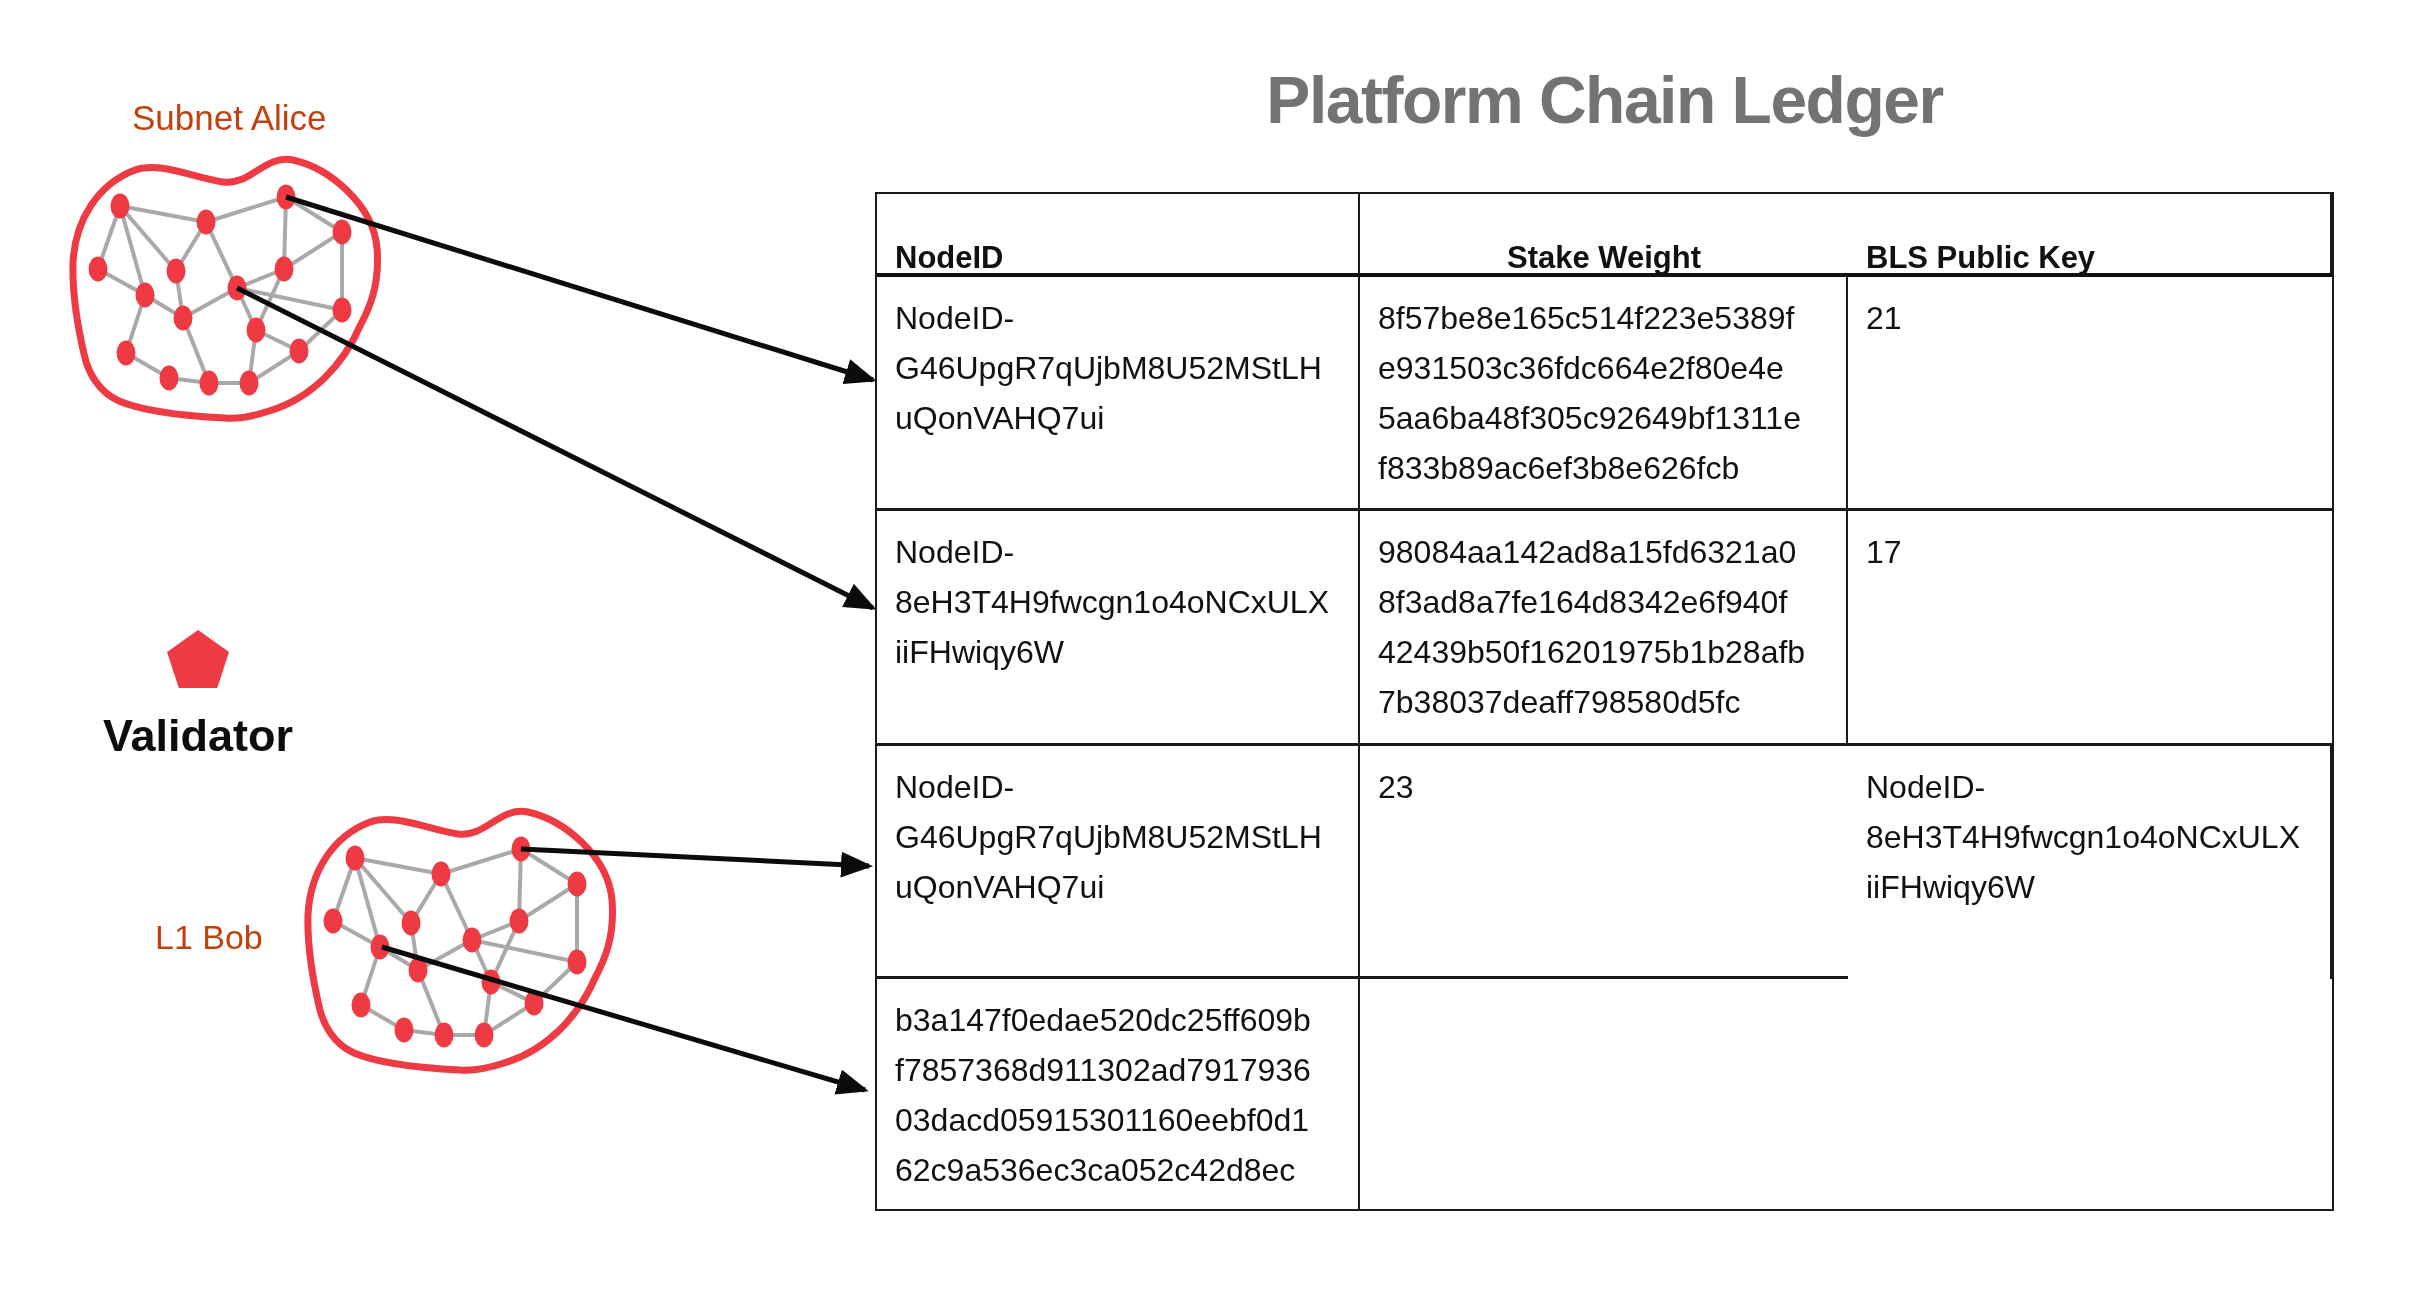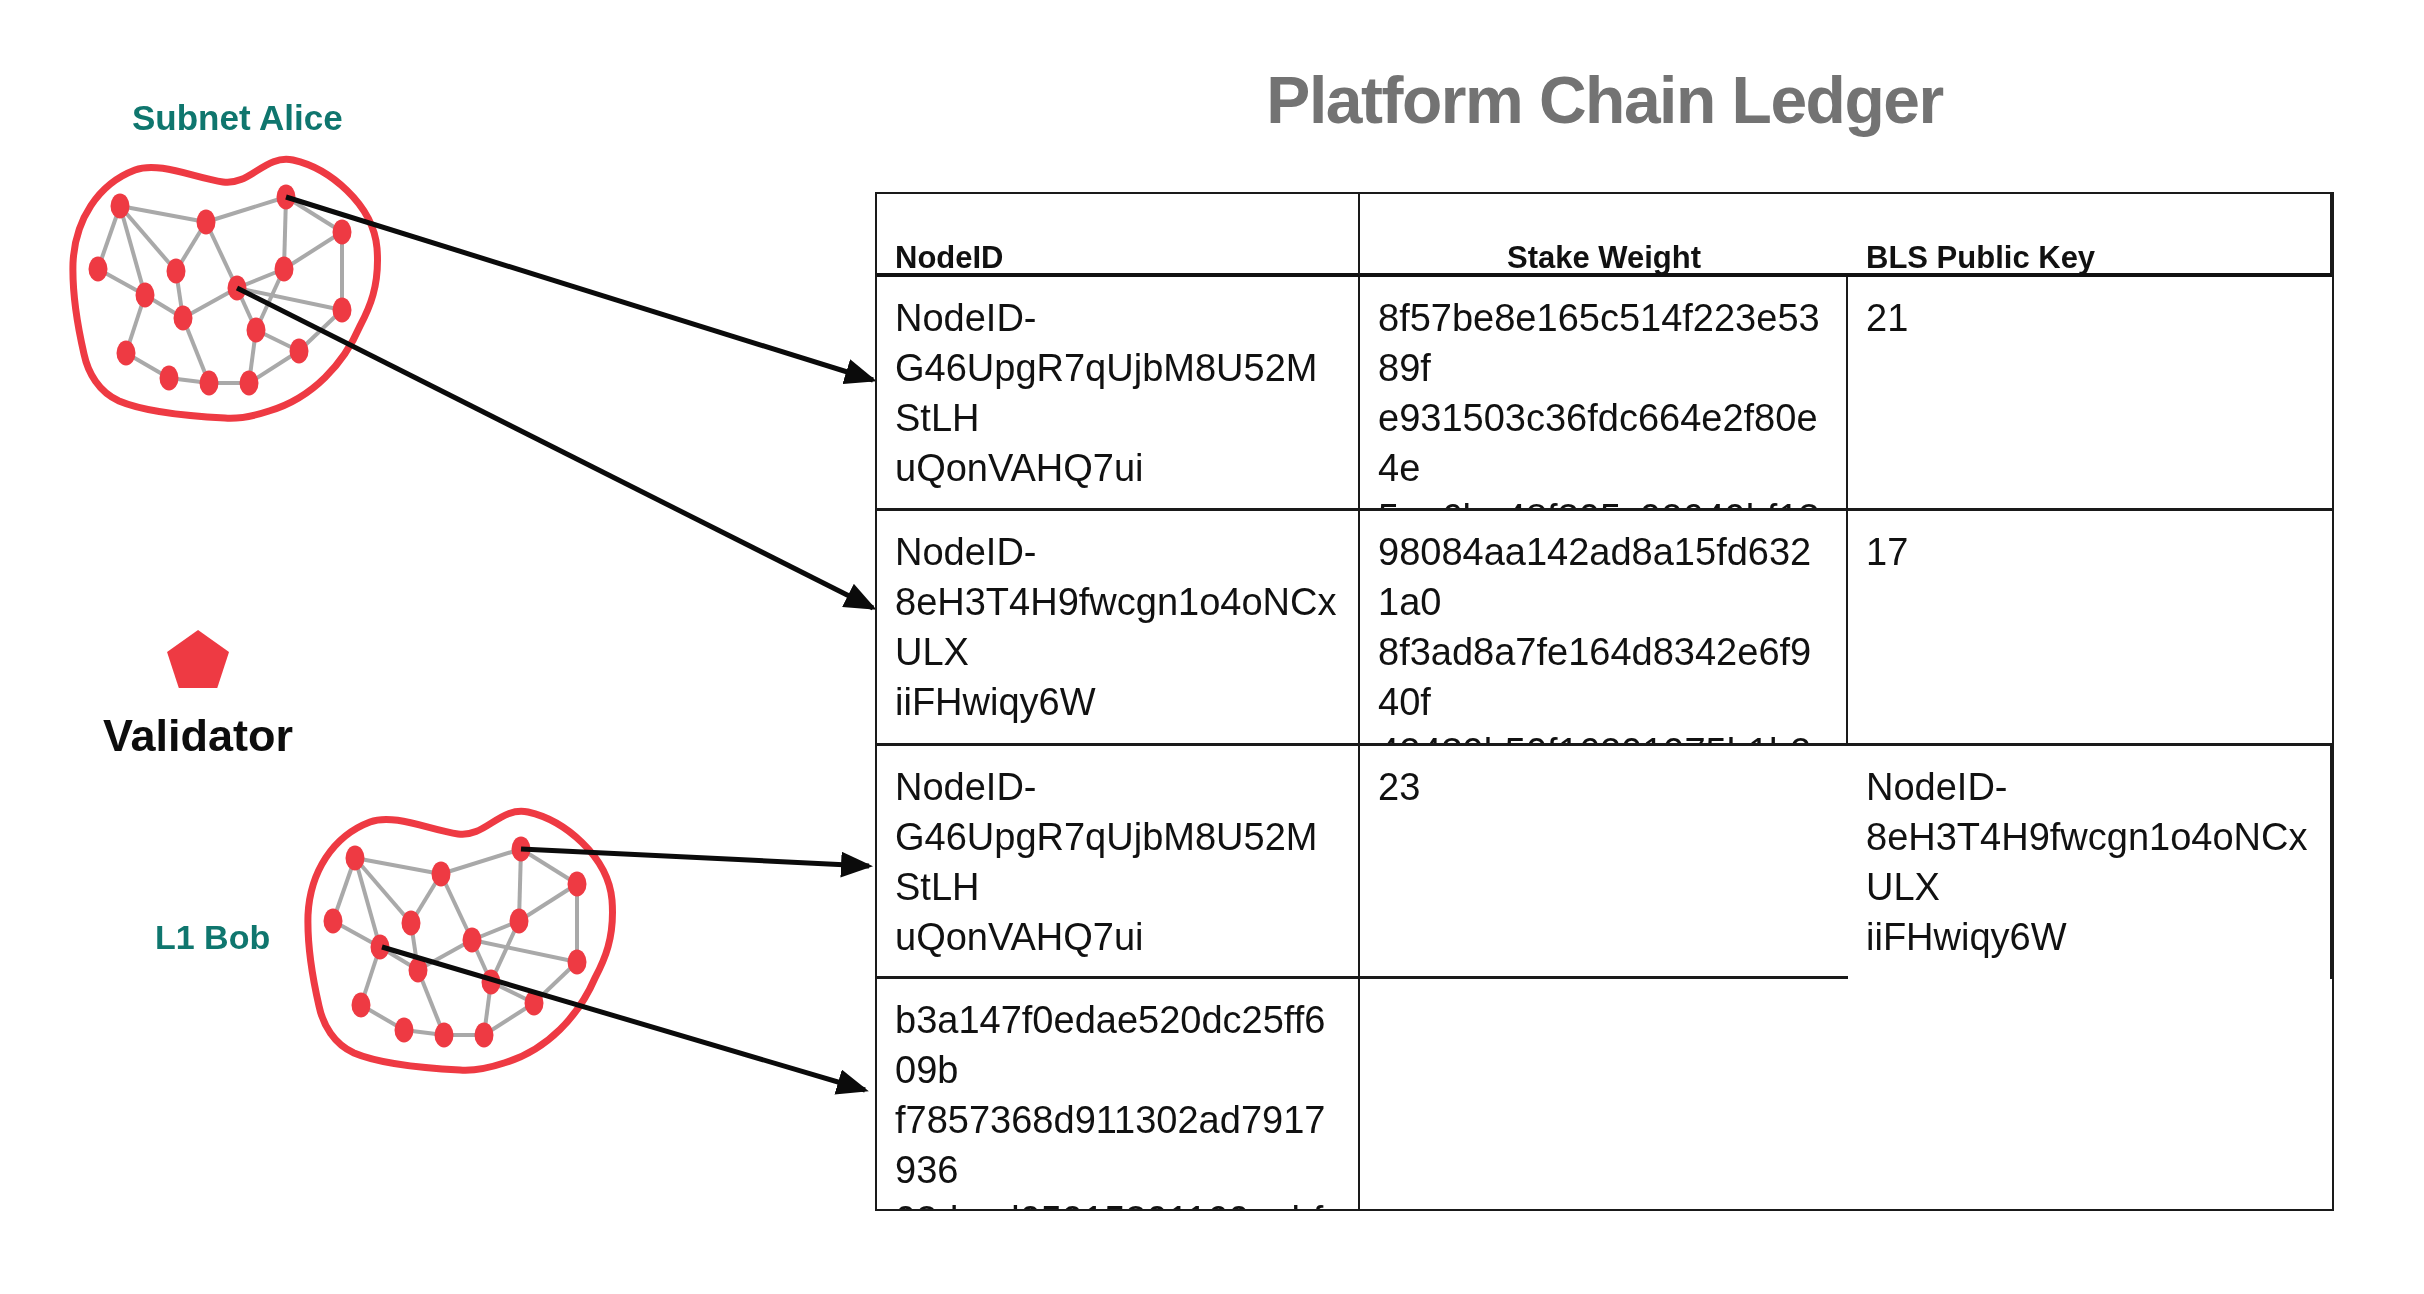--- a/index.html
+++ b/index.html
@@ -28,22 +28,22 @@
     text-align: center;
     font-size: 66px;
     font-weight: 700;
     letter-spacing: -1.5px;
     color: #737373;
     z-index: 3;
   }
 
   .subnet-label {
     position: absolute;
-    font-weight: 700;
-    color: #0f766e;
+    font-weight: 400;
+    color: #c2410c;
     z-index: 3;
     white-space: nowrap;
   }
   .subnet-label.alice { left: 132px; top: 98px;  font-size: 35px; }
   .subnet-label.bob   { left: 155px; top: 918px; font-size: 34px; }
 
   .legend {
     position: absolute;
     left: 103px; top: 630px;
     display: flex;
@@ -71,21 +71,21 @@
     grid-template-columns: 483px 488px 1fr;
     grid-template-rows: 83px 234px 235px 233px 1fr;
     border: 2px solid #1a1a1a;
     background: #ffffff;
     z-index: 2;
   }
   .cell {
     border-right: 2px solid #1a1a1a;
     border-bottom: 3px solid #1a1a1a;
     padding: 16px 18px;
-    font-size: 38px;
+    font-size: 32px;
     line-height: 50px;
     overflow: hidden;
   }
   .cell.col-last { border-right: none; }
   .cell.row-last { border-bottom: none; }
   .cell.header {
     border-bottom: 4px solid #111;
     display: flex;
     align-items: center;
     font-weight: 700;

